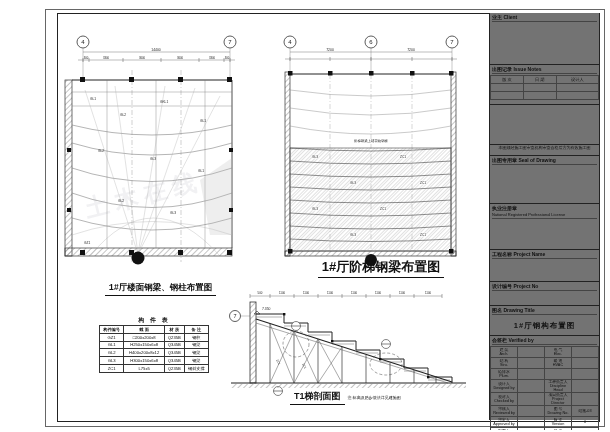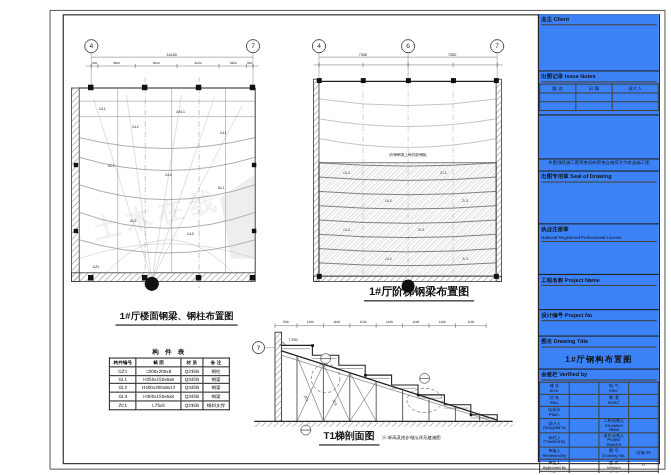--- a/index.html
+++ b/index.html
@@ -1,20 +1,20 @@
 <!DOCTYPE html>
 <html><head>
 <meta charset="utf-8">
 <style>
   html,body{margin:0;padding:0;background:#fff;}
   body{font-family:"Liberation Sans",sans-serif;color:#111;}
   .stage{position:relative;width:610px;height:432px;background:#fff;overflow:hidden;}
   .outer-frame{position:absolute;left:45px;top:9px;width:558px;height:416px;border:1px solid #666;}
   .inner-frame{position:absolute;left:57px;top:13px;width:541px;height:407px;border:1.6px solid #222;}
-  .tb{position:absolute;left:489px;top:13px;width:109px;height:407px;border-left:1.4px solid #222;background:#3b82f6;font-size:5px;}
+  .tb{position:absolute;left:489px;top:13px;width:109px;height:407px;border-left:1.4px solid #222;background:#737373;font-size:5px;}
   .tb-sec{position:relative;border-bottom:1px solid #222;box-sizing:border-box;padding:1px 2px;overflow:hidden;}
   .tb-label{font-size:5px;font-weight:bold;color:#111;border-bottom:.6px solid #444;padding-bottom:1px;margin-bottom:1px;}
   .tb-note{font-size:4px;text-align:center;line-height:1.1;padding-top:1px;}
   .tb-title-text{font-size:7.5px;font-weight:bold;text-align:center;margin-top:6px;letter-spacing:1px;}
   table{border-collapse:collapse;}
   .issue-table{width:100%;}
   .issue-table td{border:.6px solid #444;height:7px;font-size:4.2px;text-align:center;padding:0;}
   .verify-table{width:100%;table-layout:fixed;}
   .verify-table td{border:.6px solid #444;height:10px;font-size:3.8px;text-align:center;white-space:pre-line;line-height:1.05;padding:0;overflow:hidden;}
   .member-table-wrap{position:absolute;left:99px;top:316px;width:110px;}
@@ -209,21 +209,21 @@
       <rect x="8" y="41" width="4.5" height="4.5"></rect>
         <rect x="48" y="41" width="4.5" height="4.5"></rect>
       <rect x="89" y="41" width="4.5" height="4.5"></rect>
         <rect x="130" y="41" width="4.5" height="4.5"></rect>
       <rect x="169" y="41" width="4.5" height="4.5"></rect>
       <rect x="8" y="219" width="4.5" height="4.5"></rect>
         <rect x="169" y="219" width="4.5" height="4.5"></rect>
     </g>
     <circle cx="91" cy="230" r="6" fill="#111"></circle>
   </svg>
-  <div class="caption" style="left:316px;top:258px;width:130px;font-size:10px;">
+  <div class="caption" style="left:316px;top:258px;width:130px;font-size:13px;">
     <span class="cap-text">1#厅阶梯钢梁布置图</span>
   </div>
 
   <div class="member-table-wrap">
     <div class="member-title">构 件 表</div>
     <table class="member-table">
       <tbody>
           <tr>
         <th>构件编号</th>
         <th>截 面</th>

